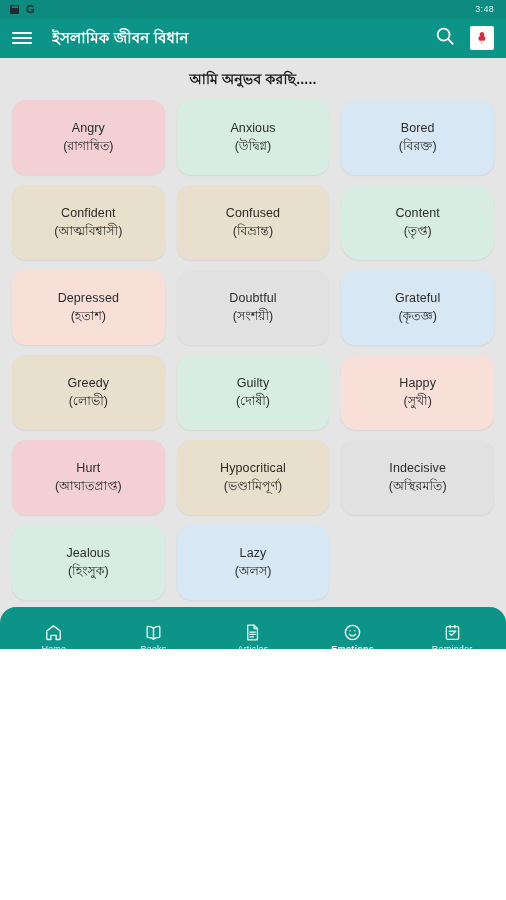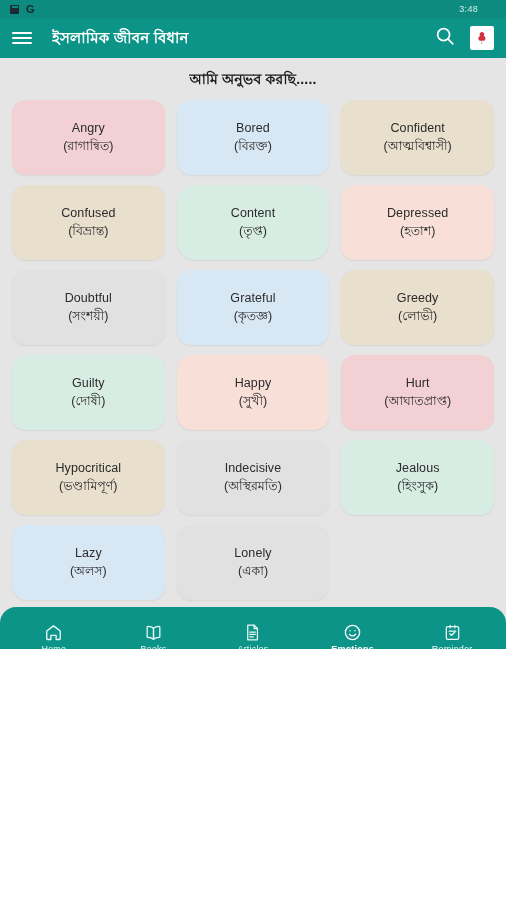--- a/index.html
+++ b/index.html
@@ -47,21 +47,21 @@
   }
   .status-icon-g {
     font-size: 11px;
     font-weight: 700;
     color: #132a2a;
     line-height: 1;
     letter-spacing: 0;
   }
   .status-time {
     position: absolute;
-    right: 28px;
+    right: 12px;
     top: 50%;
     transform: translateY(-50%);
     font-size: 9px;
     color: #d6ebe8;
     letter-spacing: 0.3px;
   }
 
   
   .app-bar {
     height: 40px;
@@ -233,20 +233,24 @@
 </div>
 
 <div class="content">
   <div class="page-subtitle">আমি অনুভব করছি.....</div>
 
   <div class="grid" id="emotions-grid">
       <div class="emotion-card" style="background: rgb(242, 208, 211);">
         <div class="emotion-en">Angry</div>
         <div class="emotion-bn">(রাগান্বিত)</div>
       </div>
+      <div class="emotion-card" style="background: rgb(215, 236, 227);">
+        <div class="emotion-en">Anxious</div>
+        <div class="emotion-bn">(উদ্বিগ্ন)</div>
+      </div>
       <div class="emotion-card" style="background: rgb(216, 231, 244);">
         <div class="emotion-en">Bored</div>
         <div class="emotion-bn">(বিরক্ত)</div>
       </div>
       <div class="emotion-card" style="background: rgb(232, 223, 205);">
         <div class="emotion-en">Confident</div>
         <div class="emotion-bn">(আত্মবিশ্বাসী)</div>
       </div>
       <div class="emotion-card" style="background: rgb(232, 223, 205);">
         <div class="emotion-en">Confused</div>
@@ -292,24 +296,20 @@
         <div class="emotion-en">Indecisive</div>
         <div class="emotion-bn">(অস্থিরমতি)</div>
       </div>
       <div class="emotion-card" style="background: rgb(215, 236, 227);">
         <div class="emotion-en">Jealous</div>
         <div class="emotion-bn">(হিংসুক)</div>
       </div>
       <div class="emotion-card" style="background: rgb(216, 231, 244);">
         <div class="emotion-en">Lazy</div>
         <div class="emotion-bn">(অলস)</div>
-      </div>
-      <div class="emotion-card" style="background: rgb(226, 225, 225);">
-        <div class="emotion-en">Lonely</div>
-        <div class="emotion-bn">(একা)</div>
       </div>
     </div>
 
   <div class="bottom-nav" id="bottom-nav">
       <div class="nav-item">
         <span class="nav-icon"><svg width="19" height="19" viewBox="0 0 24 24" fill="none" stroke="#eafaf7" stroke-width="1.7" stroke-linejoin="round" stroke-linecap="round">
             <path d="M3.5 10.2 12 3.6l8.5 6.6V20a.9.9 0 0 1-.9.9h-4.3v-5.3H8.7v5.3H4.4a.9.9 0 0 1-.9-.9z"></path>
           </svg></span>
         <span class="nav-label">Home</span>
       </div>

